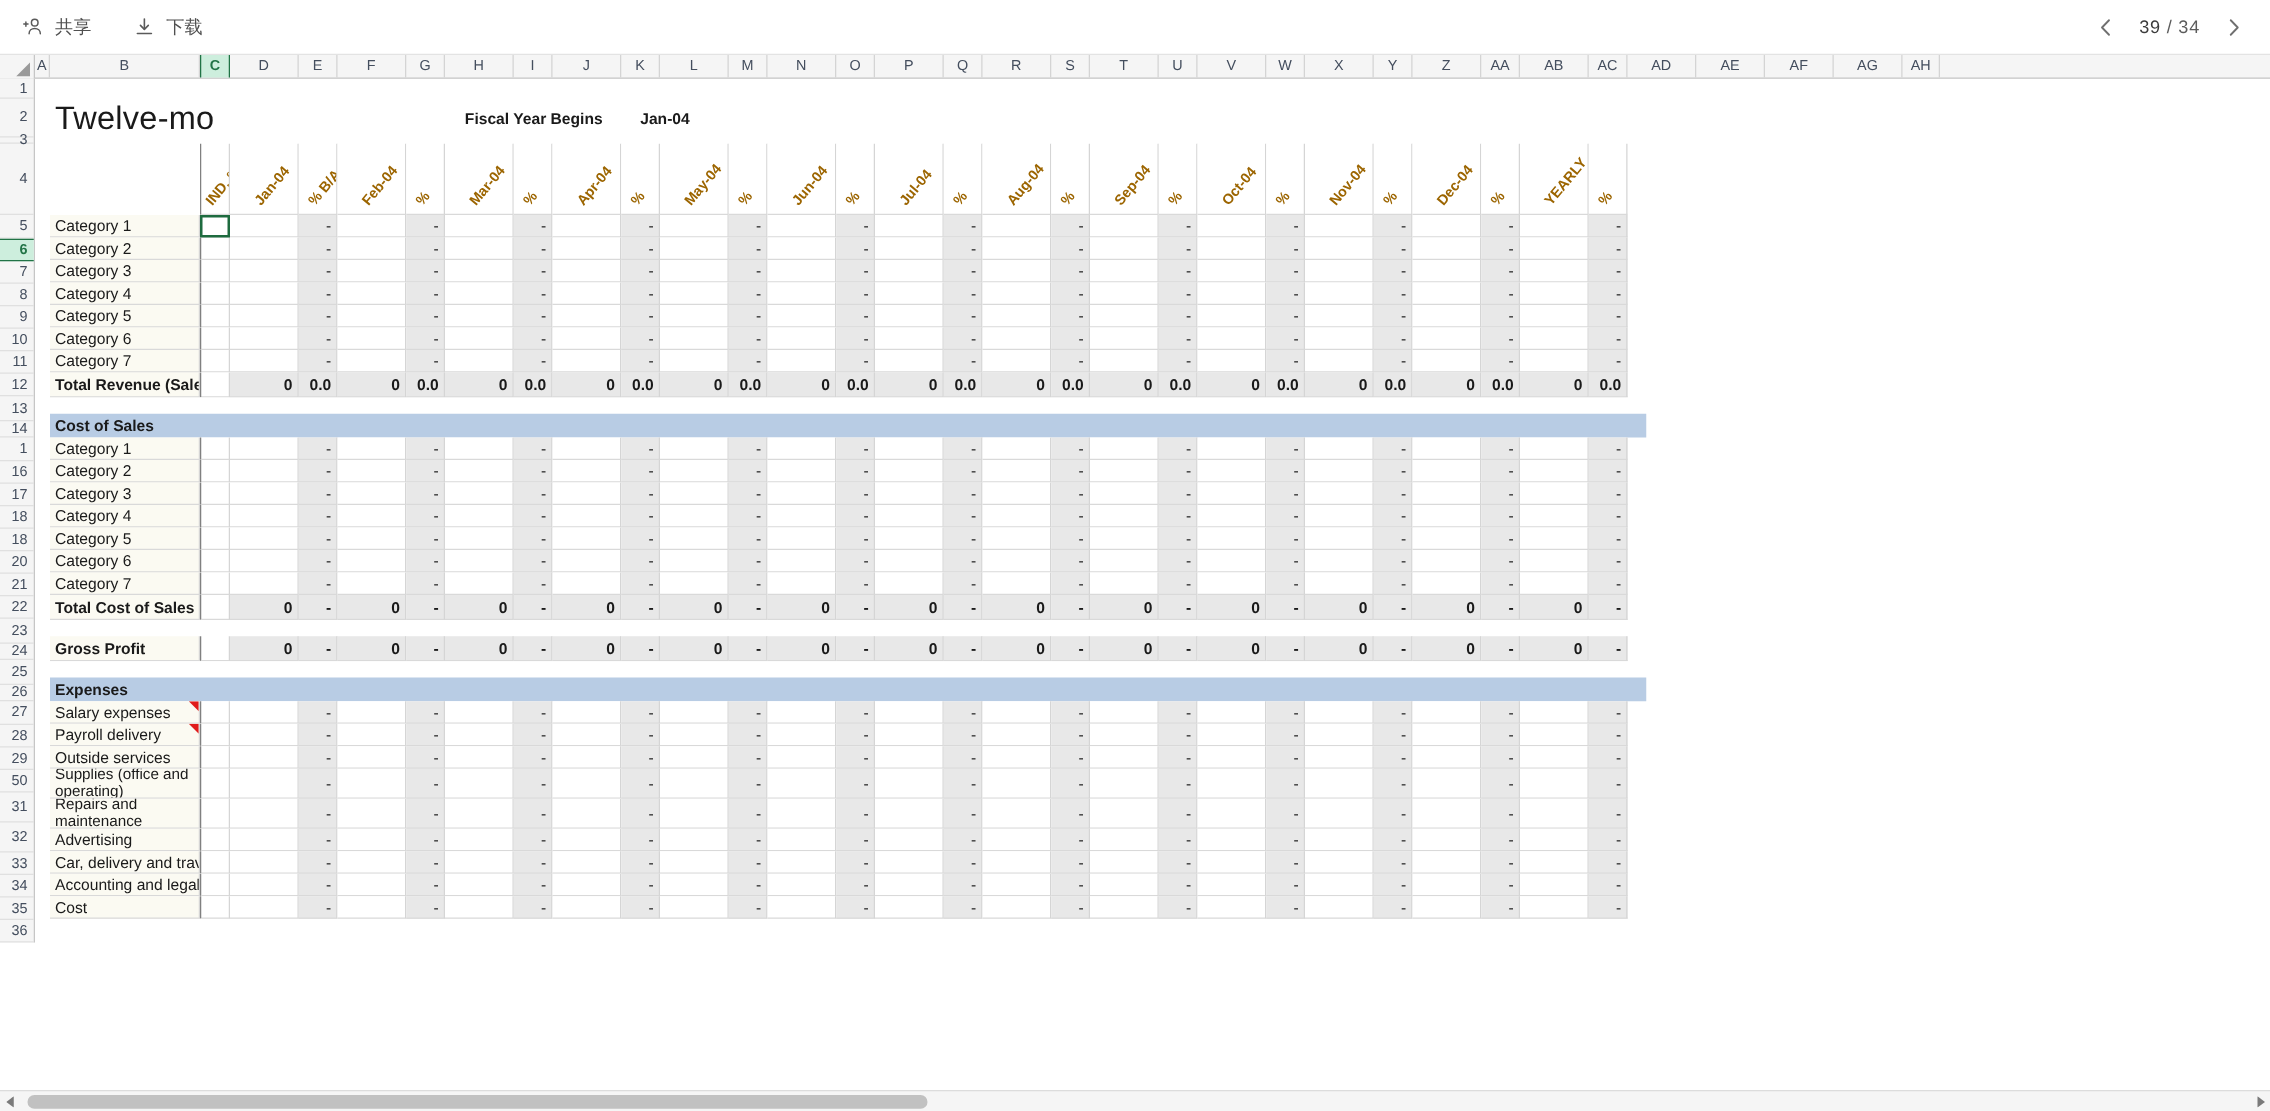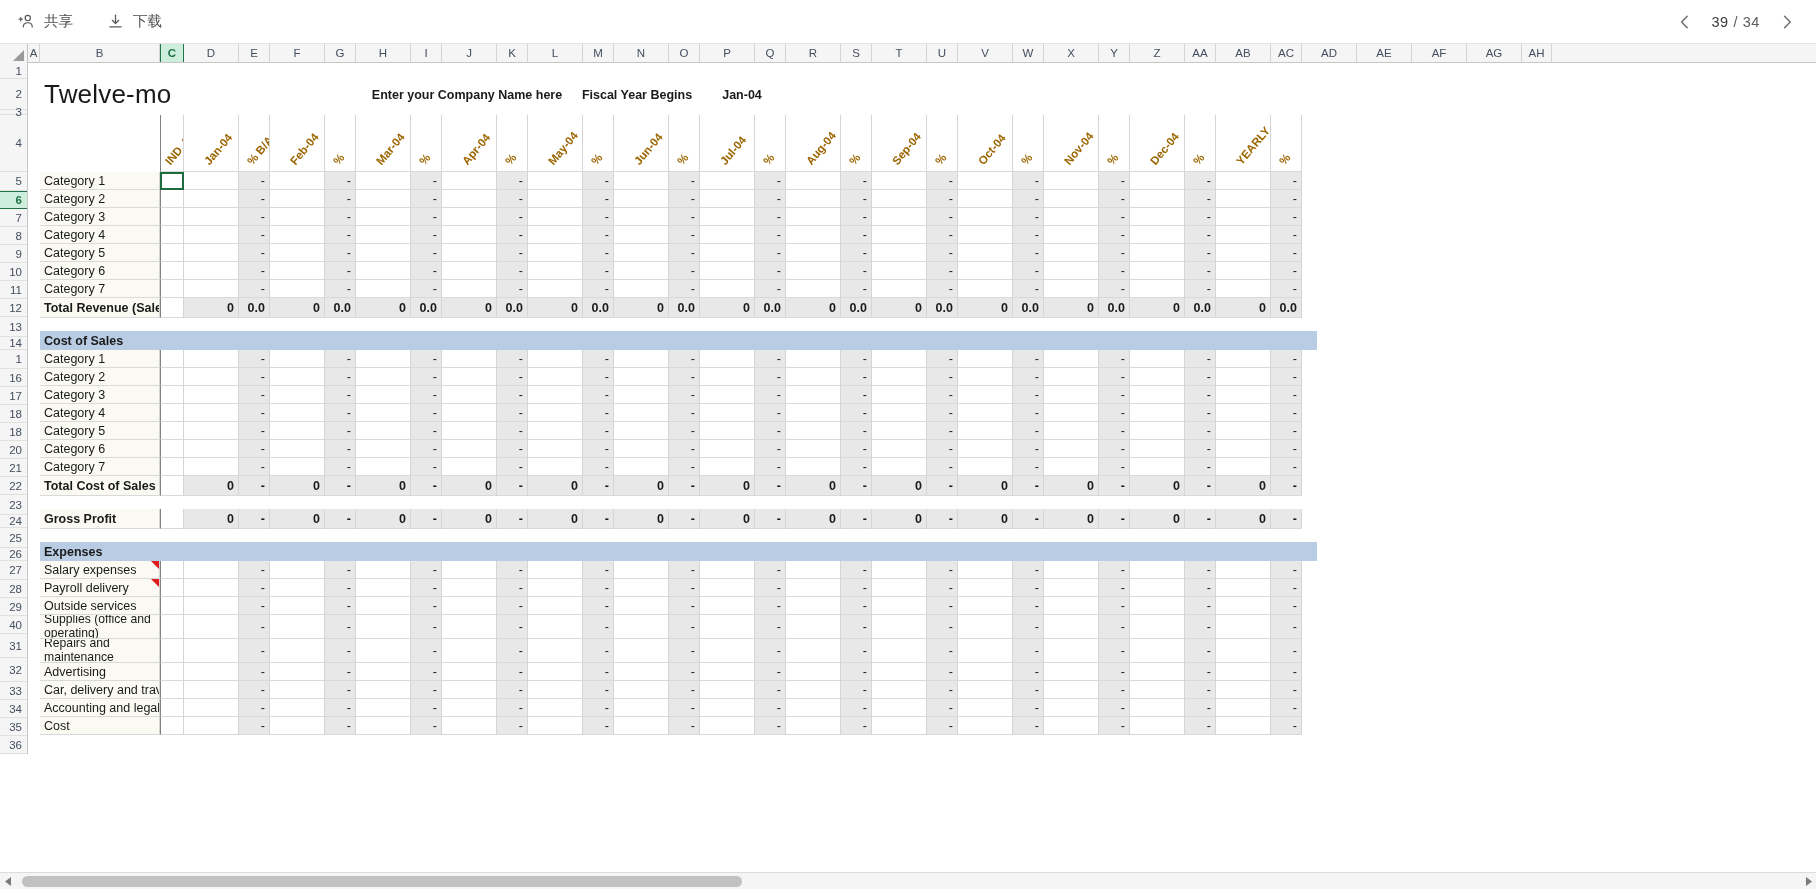--- a/index.html
+++ b/index.html
@@ -315,38 +315,37 @@
       <div class="rowcell" style="height: 18px;">20</div>
       <div class="rowcell" style="height: 18px;">21</div>
       <div class="rowcell" style="height: 18px;">22</div>
       <div class="rowcell" style="height: 20px;">23</div>
       <div class="rowcell" style="height: 13px;">24</div>
       <div class="rowcell" style="height: 20px;">25</div>
       <div class="rowcell" style="height: 13px;">26</div>
       <div class="rowcell" style="height: 19px;">27</div>
       <div class="rowcell" style="height: 18px;">28</div>
       <div class="rowcell" style="height: 18px;">29</div>
-      <div class="rowcell" style="height: 18px;">40</div>
+      <div class="rowcell" style="height: 18px;">50</div>
       <div class="rowcell" style="height: 24px;">31</div>
       <div class="rowcell" style="height: 24px;">32</div>
       <div class="rowcell" style="height: 18px;">33</div>
       <div class="rowcell" style="height: 18px;">34</div>
       <div class="rowcell" style="height: 18px;">35</div>
       <div class="rowcell" style="height: 18px;">36</div>
     </div>
 
   <div class="grid" id="grid">
       <div class="grow" style="height: 16px;">
         <div class="gc blank" style="width: 1400px; flex-basis: 1400px;"></div>
       </div>
       <div class="grow" style="height: 31px;">
         <div class="gc blank" style="width: 12px; flex-basis: 12px;"></div>
         <div class="gc blank bigtitle" style="width: 132px; flex-basis: 132px; overflow: visible;">Twelve-mon</div>
         <div class="gc blank" style="width: 190px; flex-basis: 190px;"></div>
-        <div class="gc blank subhdr" style="width: 210px; flex-basis: 210px; justify-content: center;">Enter your Company Name here</div>
         <div class="gc blank subhdr" style="width: 130px; flex-basis: 130px; justify-content: center;">Fiscal Year Begins</div>
         <div class="gc blank subhdr" style="width: 80px; flex-basis: 80px; justify-content: center;">Jan-04</div>
       </div>
       <div class="grow" style="height: 5px;">
         <div class="gc blank" style="width: 1400px; flex-basis: 1400px;"></div>
       </div>
       <div class="grow" style="height: 57px;">
         <div class="gc blank" style="width: 12px; flex-basis: 12px;"></div>
         <div class="gc blank" style="width: 120px; flex-basis: 120px;"></div>
         <div class="gc edgeC white" style="width: 24px; flex-basis: 24px;">

